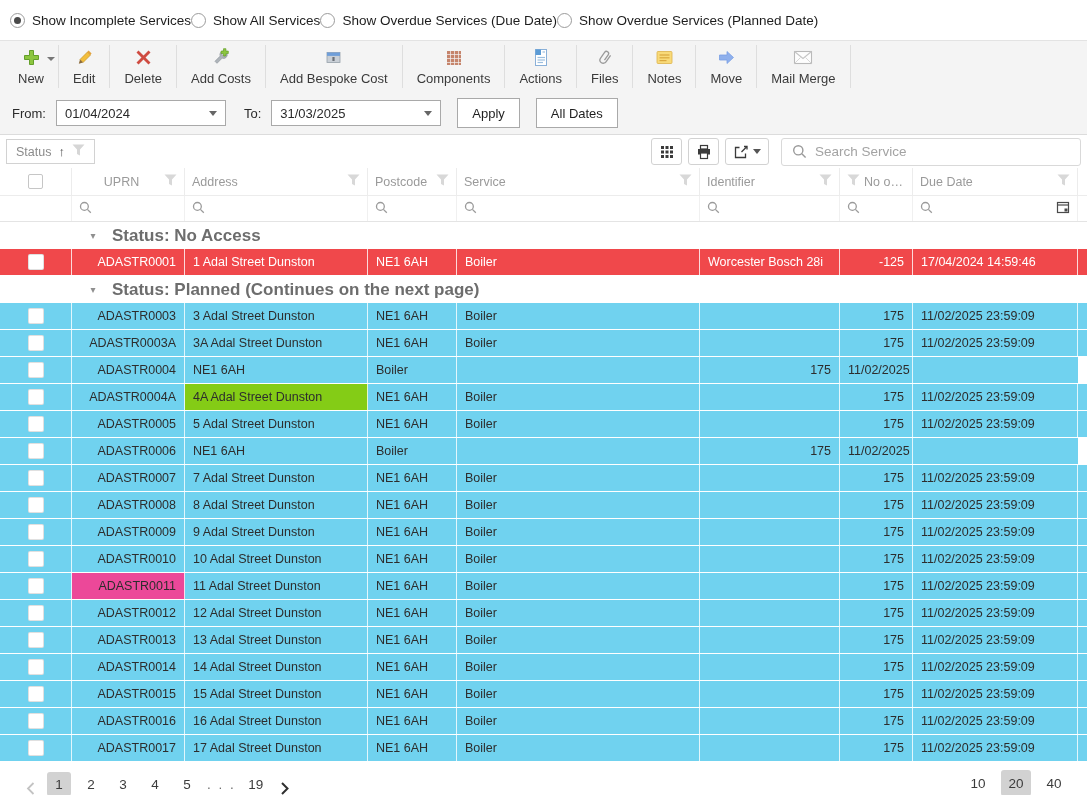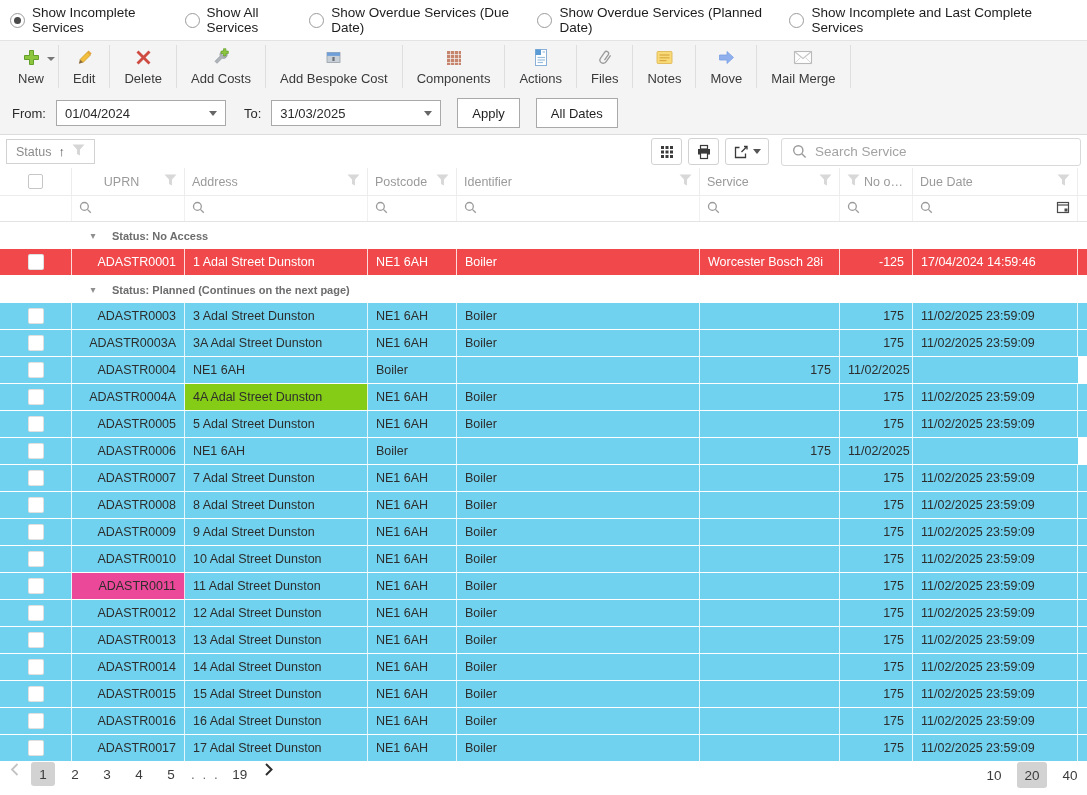--- a/index.html
+++ b/index.html
@@ -59,35 +59,35 @@
   .hcell.c-uprn .hlabel { text-align:center; }
   .hcell .funnel { flex:0 0 auto; }
   .filterrow { height:26px; border-bottom:1px solid #e4e4e4; }
   .filterrow .fcell { display:flex; align-items:center; gap:6px; padding:0 7px;
     border-right:1px solid #f0f0f0; cursor:text; }
   .filterrow .fcell:last-child { border-right:none; }
   .filterrow .cal { margin-left:auto; cursor:pointer; }
 
   .group-row { height:27px; display:flex; align-items:center; background:#fff; cursor:pointer; }
   .group-row .disc { width:10px; text-align:center; color:#8f8f8f; font-size:10px; margin-left:88px; }
-  .group-row .glabel { font-size:11px; font-weight:bold; color:#6d6d6d; margin-left:14px; white-space:nowrap; }
+  .group-row .glabel { font-size:17px; font-weight:bold; color:#6d6d6d; margin-left:14px; white-space:nowrap; }
 
   .data-row { height:27px; cursor:pointer; }
   .data-row .cell { height:26px; line-height:26px; font-size:12.5px; padding:0 8px;
     border-right:1px solid rgba(255,255,255,.8); overflow:hidden; white-space:nowrap; }
   .data-row .cell:last-child { border-right:none; }
   .cell.align-r { text-align:right; }
   .cell.c-check { display:flex; align-items:center; justify-content:center; }
   .row-check { width:16px; height:16px; background:#fff; border:1px solid rgba(0,0,0,.12);
     border-radius:2px; display:inline-block; cursor:pointer; }
   .head-check { width:15px; height:15px; background:#fff; border:1px solid #c6c6c6;
     border-radius:2px; display:inline-block; cursor:pointer; }
 
   
-  .pager { height:34px; display:flex; align-items:flex-start; padding:0 2px; background:#fff; }
+  .pager { height:34px; display:flex; align-items:flex-end; padding:0 18px; background:#fff; }
   .pg-btn { min-width:24px; height:24px; display:inline-flex; align-items:center; justify-content:center;
     font-size:13.5px; color:#3c3c3c; margin:0 4px; border-radius:3px; cursor:pointer; background:none; border:none;
     font-family:inherit; }
   .pg-btn.cur { background:#d2d2d2; }
   .pg-dots { color:#6f6f6f; letter-spacing:2px; }
   .pg-chev { margin:0 6px; cursor:pointer; display:inline-flex; }
   .pg-right { margin-left:auto; display:flex; align-items:center; }
   .sz-btn { min-width:30px; height:26px; display:inline-flex; align-items:center; justify-content:center;
     font-size:13.5px; color:#3c3c3c; margin-left:8px; border-radius:3px; cursor:pointer; background:none; border:none;
     font-family:inherit; }
@@ -105,24 +105,20 @@
       <span class="radio-circ"></span>
       <span>Show All Services</span>
     </div>
     <div class="radio-opt">
       <span class="radio-circ"></span>
       <span>Show Overdue Services (Due Date)</span>
     </div>
     <div class="radio-opt">
       <span class="radio-circ"></span>
       <span>Show Overdue Services (Planned Date)</span>
-    </div>
-    <div class="radio-opt">
-      <span class="radio-circ"></span>
-      <span>Show Incomplete and Last Complete Services</span>
     </div>
   </div>
 
 <div class="ribbon-wrap">
   <div class="ribbon" id="toolbar">
       <button class="tb-btn">
         <span class="ic">
           <svg width="19" height="19" viewBox="0 0 19 19">
             <path d="M7.5 2.5h4v5h5v4h-5v5h-4v-5h-5v-4h5z" fill="#8cc63f" stroke="#649f2a" stroke-width="1"></path>
           </svg>
@@ -339,28 +335,28 @@
       <span class="funnel"><svg width="13" height="12" viewBox="0 0 13 12">
           <path d="M0.5 0.5h12L8 5.6v6L5 10V5.6z" fill="#d8d8d8"></path>
         </svg></span>
     </div>
     <div class="hcell c-postcode">
       <span class="hlabel">Postcode</span>
       <span class="funnel"><svg width="13" height="12" viewBox="0 0 13 12">
           <path d="M0.5 0.5h12L8 5.6v6L5 10V5.6z" fill="#d8d8d8"></path>
         </svg></span>
     </div>
+    <div class="hcell c-service">
+      <span class="hlabel">Service</span>
+      <span class="funnel"><svg width="13" height="12" viewBox="0 0 13 12">
+          <path d="M0.5 0.5h12L8 5.6v6L5 10V5.6z" fill="#d8d8d8"></path>
+        </svg></span>
+    </div>
     <div class="hcell c-identifier">
       <span class="hlabel">Identifier</span>
-      <span class="funnel"><svg width="13" height="12" viewBox="0 0 13 12">
-          <path d="M0.5 0.5h12L8 5.6v6L5 10V5.6z" fill="#d8d8d8"></path>
-        </svg></span>
-    </div>
-    <div class="hcell c-service">
-      <span class="hlabel">Service</span>
       <span class="funnel"><svg width="13" height="12" viewBox="0 0 13 12">
           <path d="M0.5 0.5h12L8 5.6v6L5 10V5.6z" fill="#d8d8d8"></path>
         </svg></span>
     </div>
     <div class="hcell c-no_of_d">
       <span class="funnel" style="margin-right: 4px;"><svg width="13" height="12" viewBox="0 0 13 12">
           <path d="M0.5 0.5h12L8 5.6v6L5 10V5.6z" fill="#d8d8d8"></path>
         </svg></span>
       <span class="hlabel">No of D...</span>
     </div>

